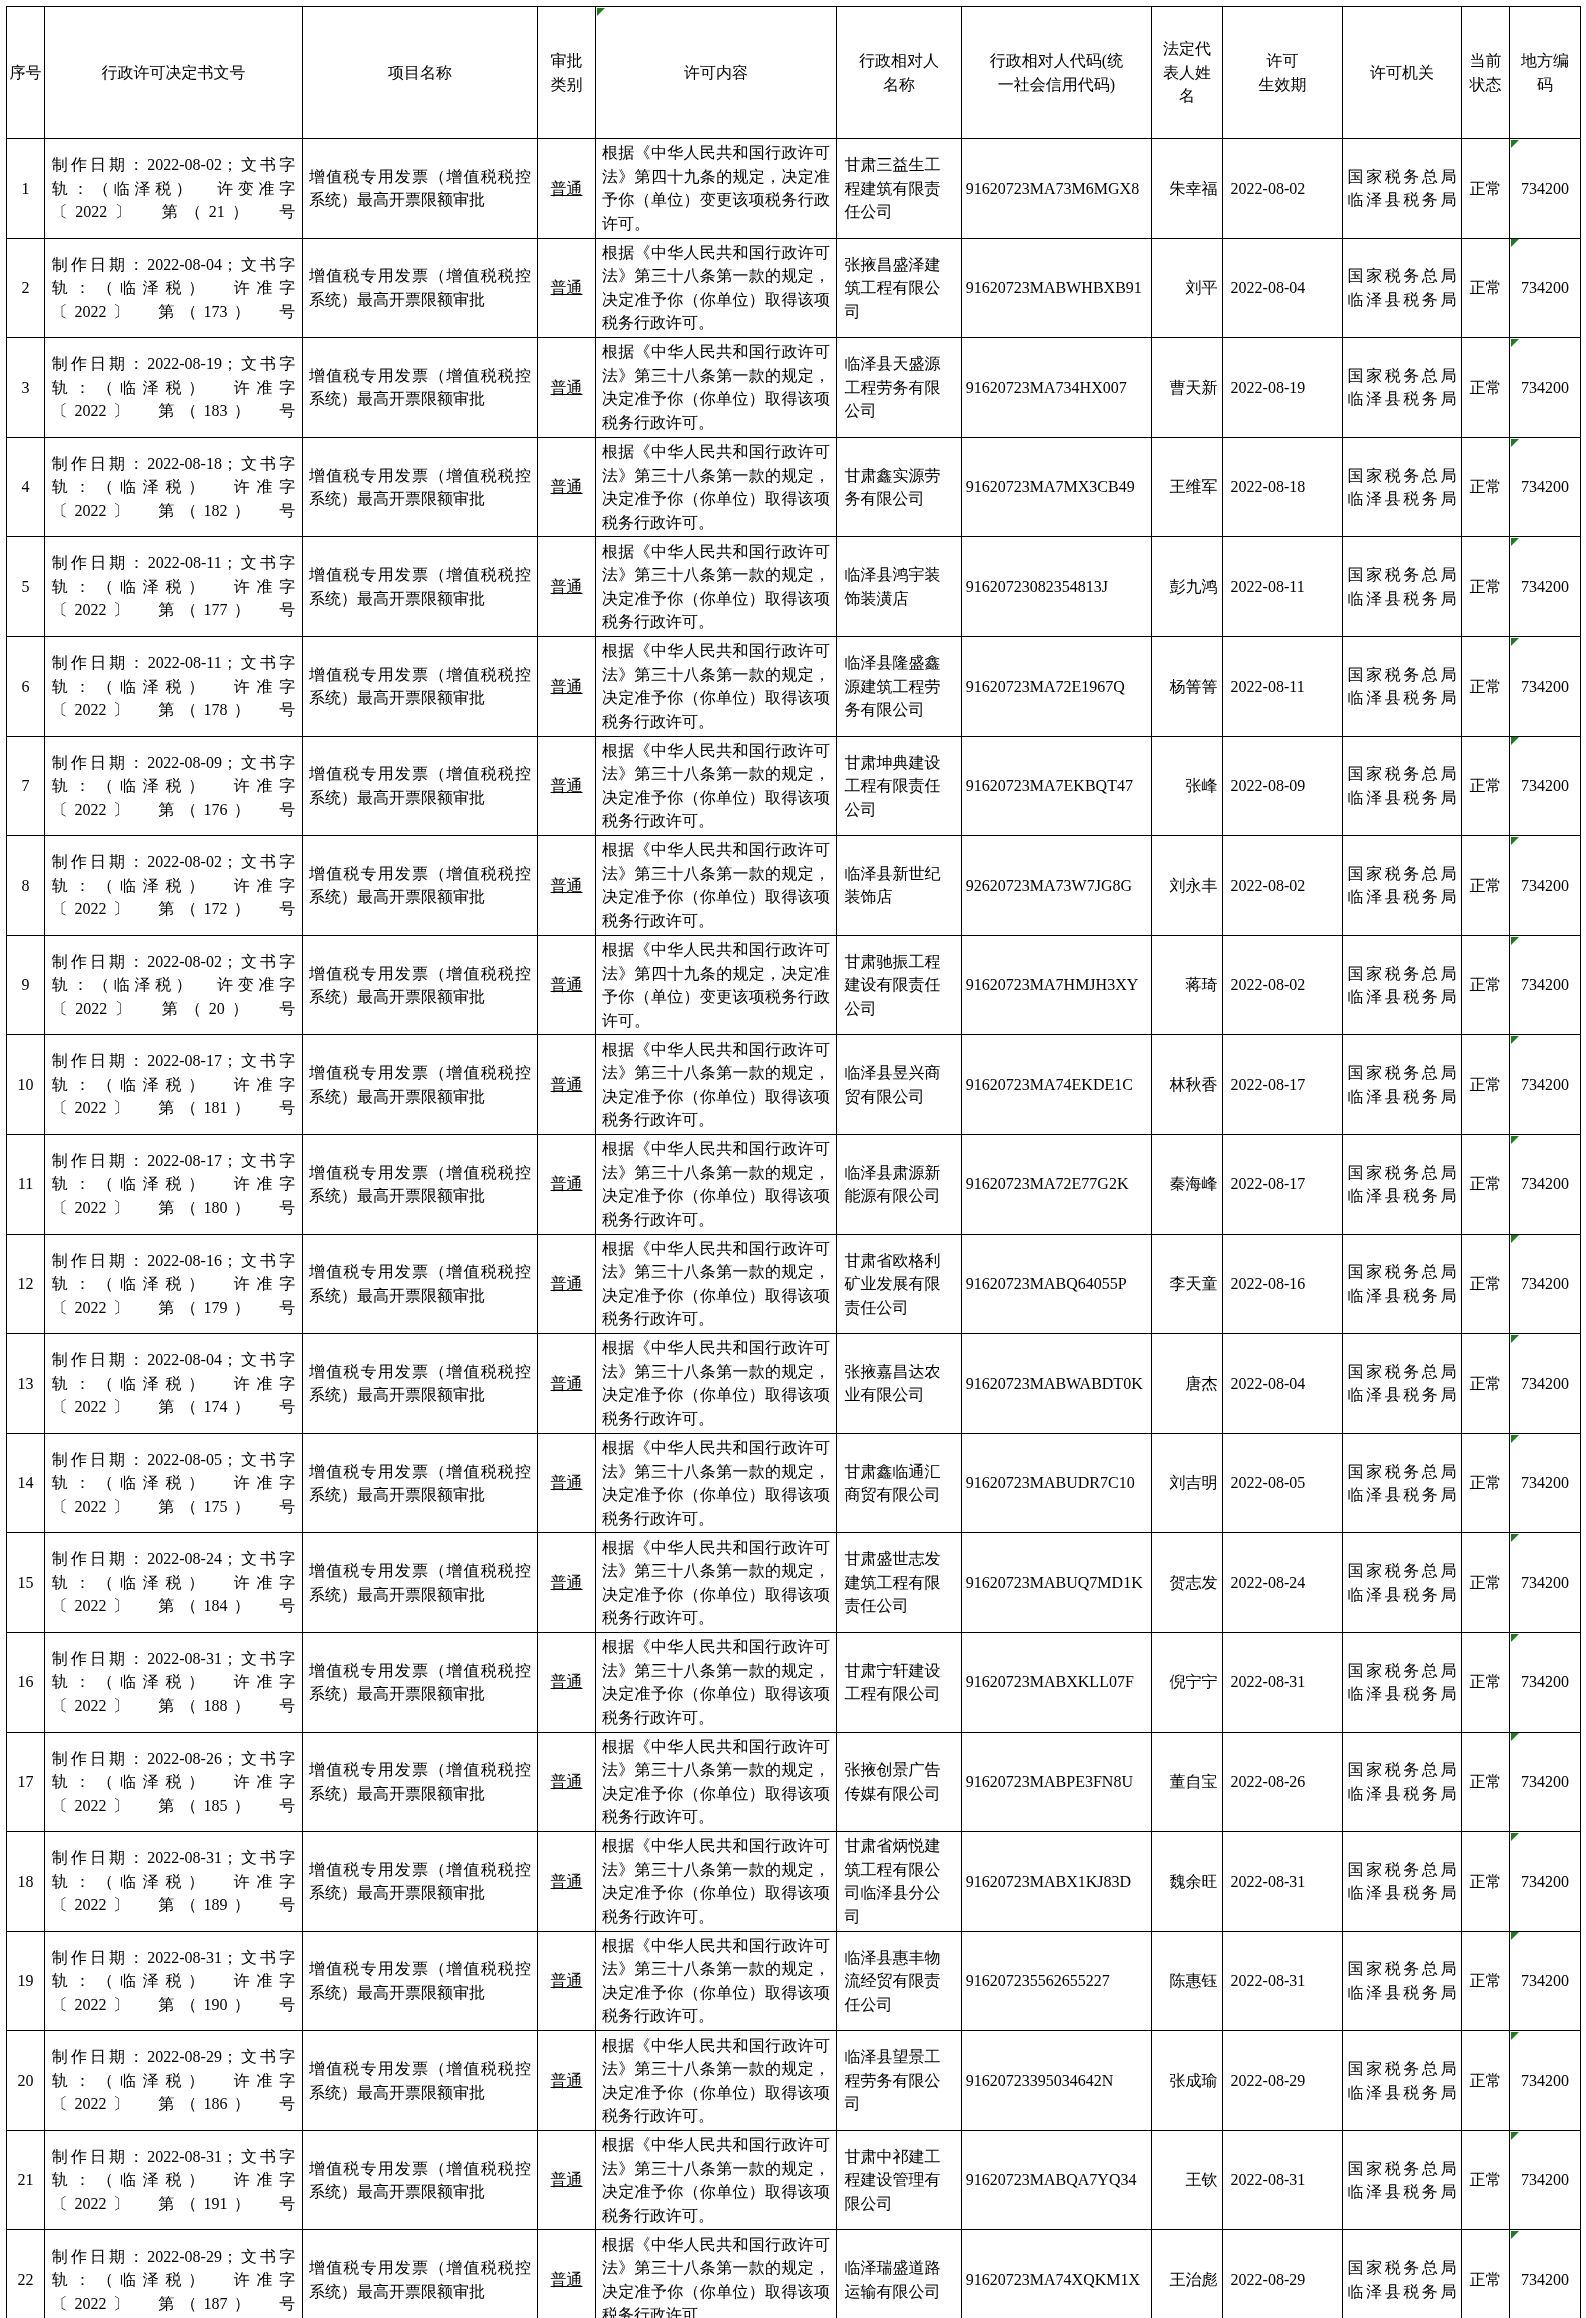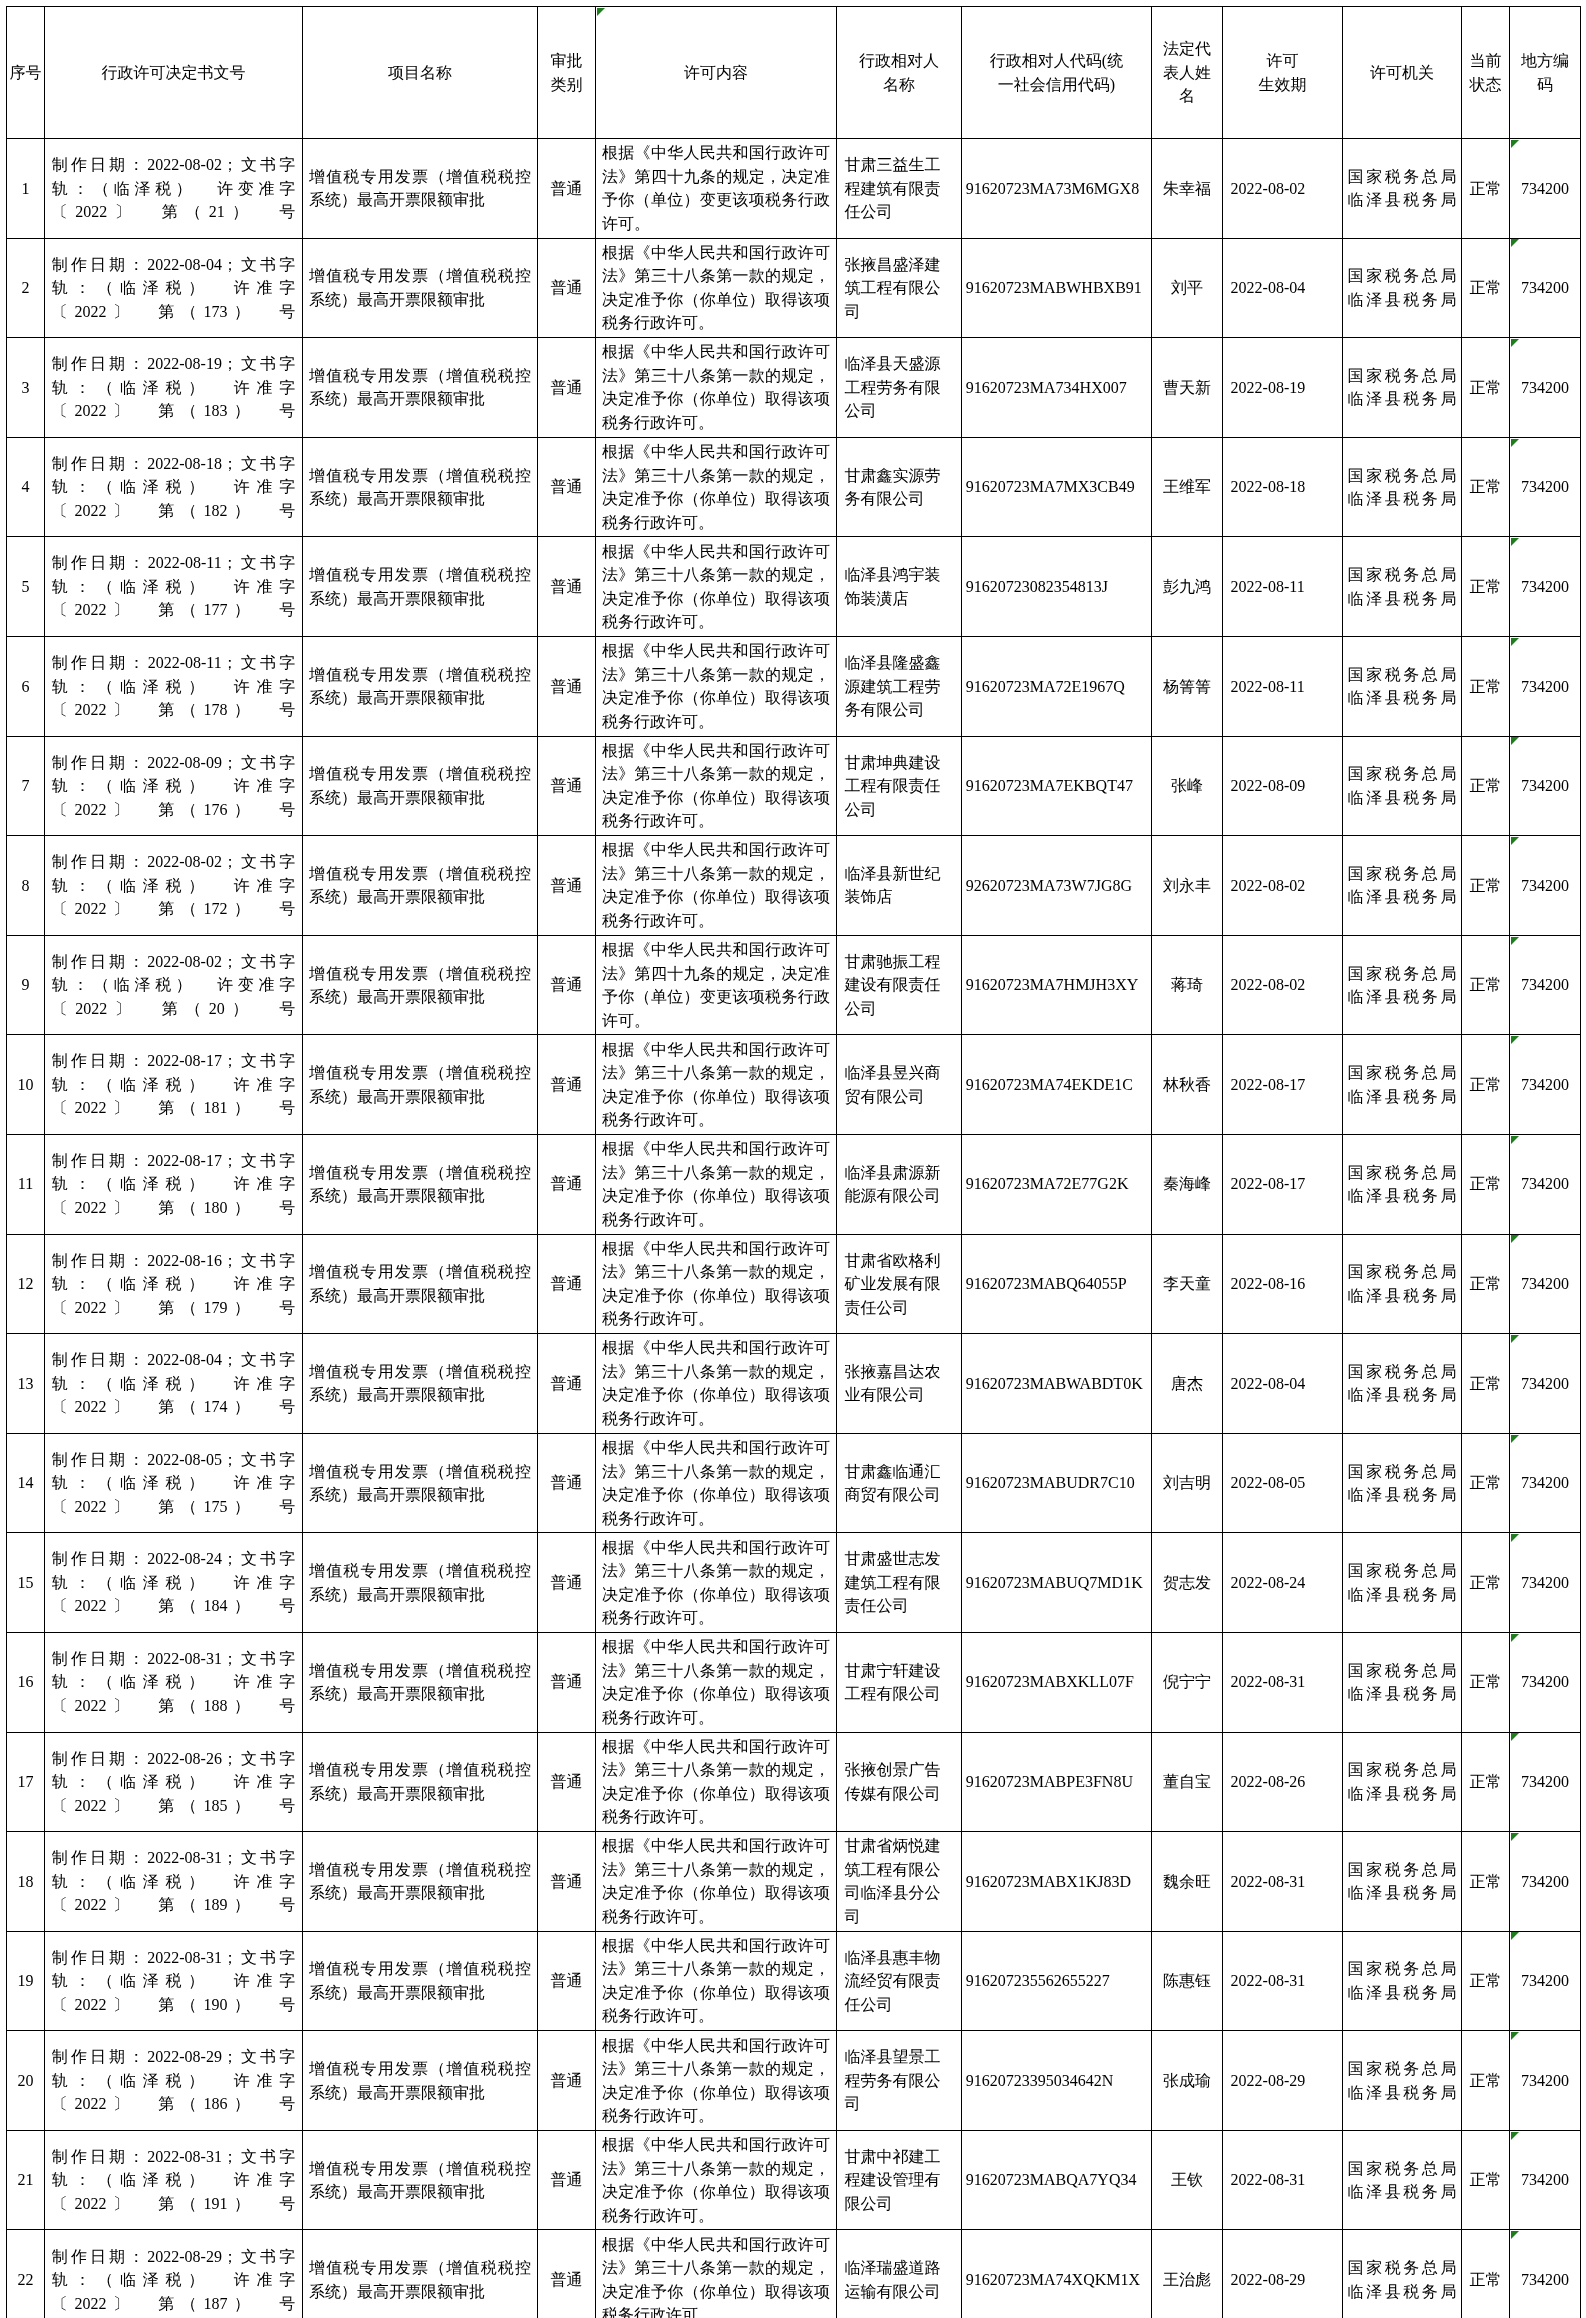--- a/index.html
+++ b/index.html
@@ -28,25 +28,25 @@
     overflow:hidden;
   }
   thead tr{height:132px;}
   tbody tr{height:99px;}
   th{font-weight:normal; text-align:center; position:relative;}
   th span{white-space:pre-line;}
   td{padding:2.3px 6px;}
   td.c-no{text-align:center; padding:2.3px 1.5px;}
   td.c-doc{text-align:justify; text-align-last:justify; padding:2.3px 6.8px;}
   td.c-project{text-align:justify; text-align-last:left;margin-left:40px;}
-  td.c-category{text-align:center;}
+  td.c-category{text-align:center;text-decoration:underline;}
   td.c-content{text-align:justify; text-align-last:left; padding:2.3px 6px;}
   td.c-name{text-align:left; padding:2.3px 7.6px;margin-top:33px;}
   td.c-code{text-align:left; padding:2.3px 3.8px;}
-  td.c-legal{text-align:center; padding:2.3px 4.6px;}
+  td.c-legal{text-align:right; padding:2.3px 4.6px;}
   td.c-date{text-align:left; padding:2.3px 7.6px;margin-top:32px;}
   td.c-authority{text-align:justify; text-align-last:justify; padding:2.3px 4.6px;}
   td.c-status{text-align:center; padding:2.3px 1.5px;}
   td.c-area{text-align:center; position:relative;}
   .corner{
     position:absolute; top:0.8px; left:0.8px; width:0; height:0;
     border-top:8.4px solid var(--marker);
     border-right:8.4px solid transparent;
   }
 </style>

